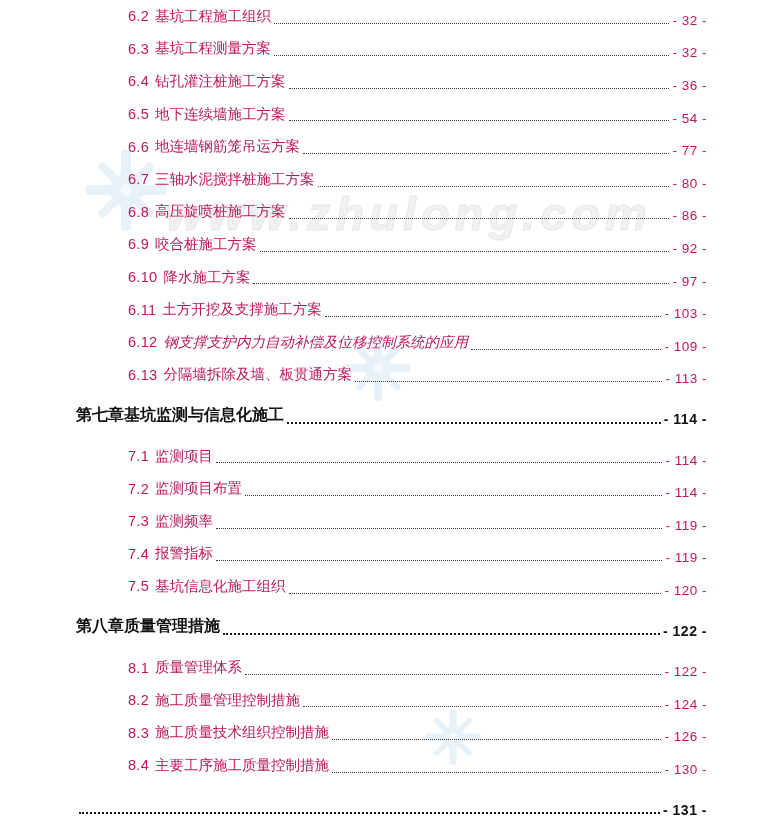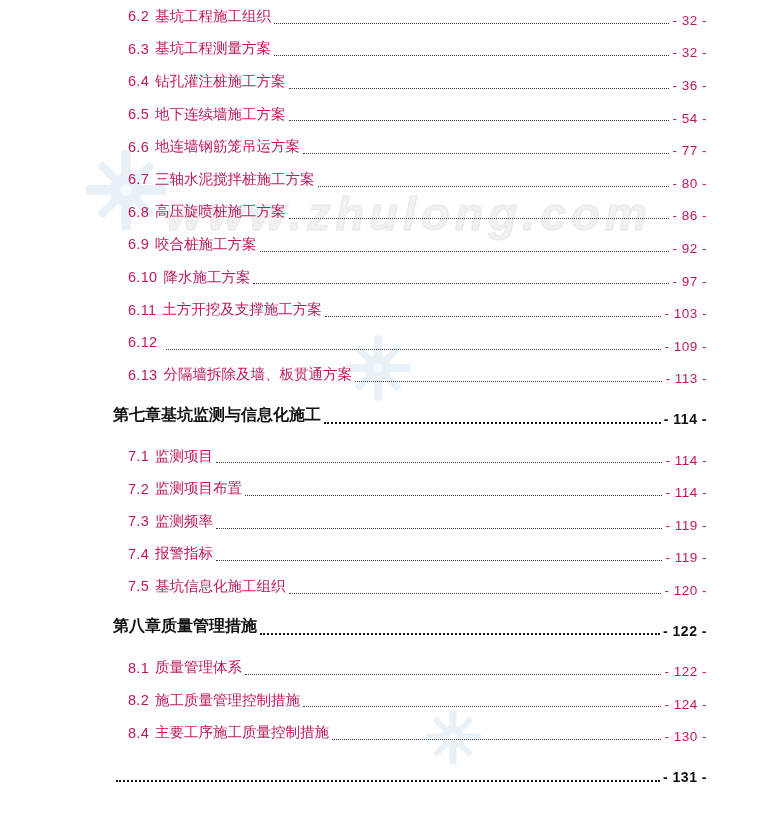--- a/index.html
+++ b/index.html
@@ -48,21 +48,21 @@
   .row .leader {
     flex: 1 1 auto;
     min-width: 10px;
     height: 0;
     align-self: flex-end;
     border-bottom: 1.7px dotted #3c3c3c;
     margin: 0 3px 9px 3px;
   }
   .row .pageno { flex: 0 0 auto; font-size: 13.5px; letter-spacing: 0.5px; margin-top: 8px; }
   .row.chapter {
-    padding-left: 113px;
+    padding-left: 76px;
     margin: 8px 0 8px 0;
     font-weight: bold;
     font-size: 16px;
     color: #111111;
   }
   .row.chapter .leader {
     border-bottom: 2.4px dotted #161616;
     margin-bottom: 8px;
   }
   .row.chapter .pageno { font-size: 14px; font-weight: bold; }
@@ -182,20 +182,21 @@
 
     <div class="row sub">
       <span class="num">6.11</span>
       <span class="title">土方开挖及支撑施工方案</span>
       <span class="leader"></span>
       <span class="pageno">- 103 -</span>
     </div>
 
     <div class="row sub">
       <span class="num">6.12</span>
+      <span class="title slanted">钢支撑支护内力自动补偿及位移控制系统的应用</span>
       <span class="leader"></span>
       <span class="pageno">- 109 -</span>
     </div>
 
     <div class="row sub">
       <span class="num">6.13</span>
       <span class="title">分隔墙拆除及墙、板贯通方案</span>
       <span class="leader"></span>
       <span class="pageno">- 113 -</span>
     </div>
@@ -254,20 +255,26 @@
       <span class="pageno">- 122 -</span>
     </div>
 
     <div class="row sub">
       <span class="num">8.2</span>
       <span class="title">施工质量管理控制措施</span>
       <span class="leader"></span>
       <span class="pageno">- 124 -</span>
     </div>
 
+    <div class="row sub">
+      <span class="num">8.3</span>
+      <span class="title">施工质量技术组织控制措施</span>
+      <span class="leader"></span>
+      <span class="pageno">- 126 -</span>
+    </div>
 
     <div class="row sub">
       <span class="num">8.4</span>
       <span class="title">主要工序施工质量控制措施</span>
       <span class="leader"></span>
       <span class="pageno">- 130 -</span>
     </div>
 
     <div class="row chapter">
       <span class="leader"></span>

